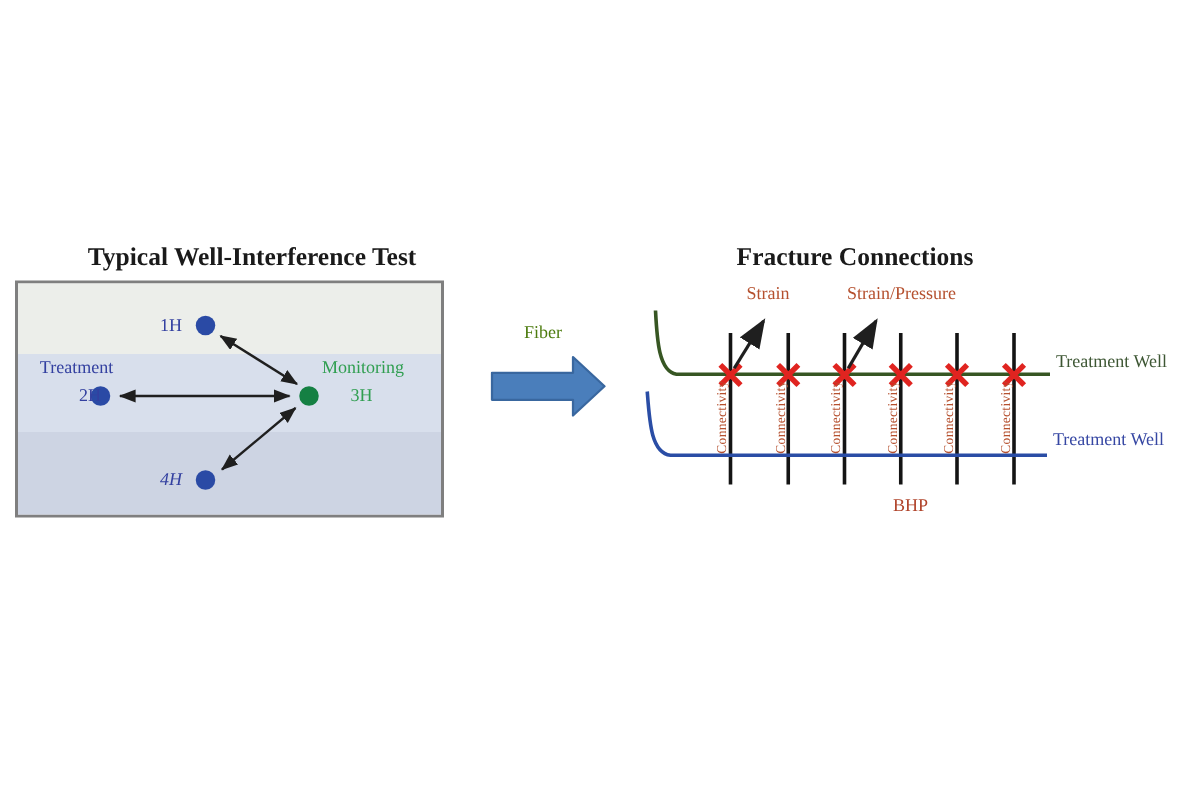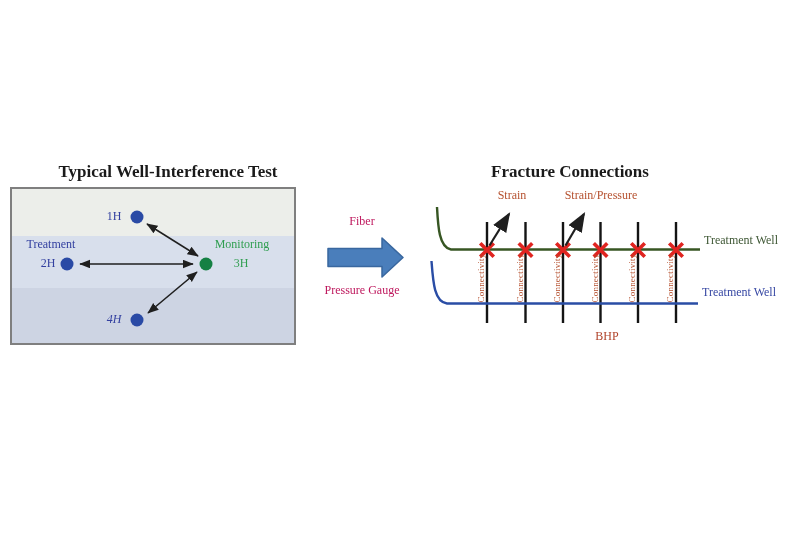--- a/index.html
+++ b/index.html
@@ -5,21 +5,21 @@
   html,body{margin:0;padding:0;background:#ffffff;}
   .canvas{
     position:relative;width:800px;height:445px;background:#ffffff;overflow:hidden;
     font-family:"Liberation Serif", serif;
   }
   .lbl{
     position:absolute;transform:translate(-50%,-50%);white-space:nowrap;
     font-size:12px;line-height:1.1;
   }
   .title{font-size:17px;font-weight:bold;color:#1a1a1a;}
-  .black{color:#be185d;}
+  .black{color:#4d7c0f;}
   .txt-blue{color:#3340a0;}
   .txt-green{color:#2f9e50;}
   .txt-dkgreen{color:#3d5633;}
   .txt-wellblue{color:#3647a3;}
   .txt-orange{color:#b5502e;}
   .txt-bhp{color:#b0432a;}
   .well-box{
     position:absolute;left:10px;top:187px;width:282px;height:154px;
     border:2px solid #7f7f7f;
   }
@@ -85,27 +85,26 @@
     <path d="M632.5,244.5 L643.5,255.5 M643.5,244.5 L632.5,255.5" stroke-width="3.6" stroke-linecap="square" stroke="#e02420"></path>
     <path d="M670.5,244.5 L681.5,255.5 M681.5,244.5 L670.5,255.5" stroke-width="3.6" stroke-linecap="square" stroke="#e02420"></path>
 
     <line x1="489.5" y1="245.5" x2="509" y2="214" stroke="#1f1f1f" stroke-width="2.2" marker-end="url(#bigArrow)"></line>
     <line x1="565.5" y1="245.5" x2="584" y2="214" stroke="#1f1f1f" stroke-width="2.2" marker-end="url(#bigArrow)"></line>
   </svg>
 
   <div class="lbl title" style="left:168px;top:172px;">Typical Well-Interference Test</div>
   <div class="lbl txt-blue" style="left:114px;top:217px;">1H</div>
   <div class="lbl txt-blue" style="left:51px;top:245px;">Treatment</div>
-  <div class="lbl txt-blue" style="left:48px;top:264px;">2H</div>
+  <div class="lbl txt-blue" style="left:60px;top:264px;">2H</div>
   <div class="lbl txt-green" style="left:242px;top:245px;">Monitoring</div>
   <div class="lbl txt-green" style="left:241px;top:264px;">3H</div>
   <div class="lbl txt-blue" style="left:114px;top:320px;font-style:italic;">4H</div>
 
   <div class="lbl black" style="left:362px;top:222px;">Fiber</div>
-  <div class="lbl black" style="left:362px;top:291px;">Pressure Gauge</div>
 
   <div class="lbl title" style="left:570px;top:172px;">Fracture Connections</div>
   <div class="lbl txt-orange" style="left:512px;top:196px;">Strain</div>
   <div class="lbl txt-orange" style="left:601px;top:196px;">Strain/Pressure</div>
   <div class="lbl txt-dkgreen" style="left:741px;top:241px;">Treatment Well</div>
   <div class="lbl txt-wellblue" style="left:739px;top:293px;">Treatment Well</div>
   <div class="lbl txt-bhp" style="left:607px;top:337px;">BHP</div>
 
   <div class="connectivity" style="left:481px;top:278px;">Connectivity</div>
   <div class="connectivity" style="left:519.5px;top:278px;">Connectivity</div>

